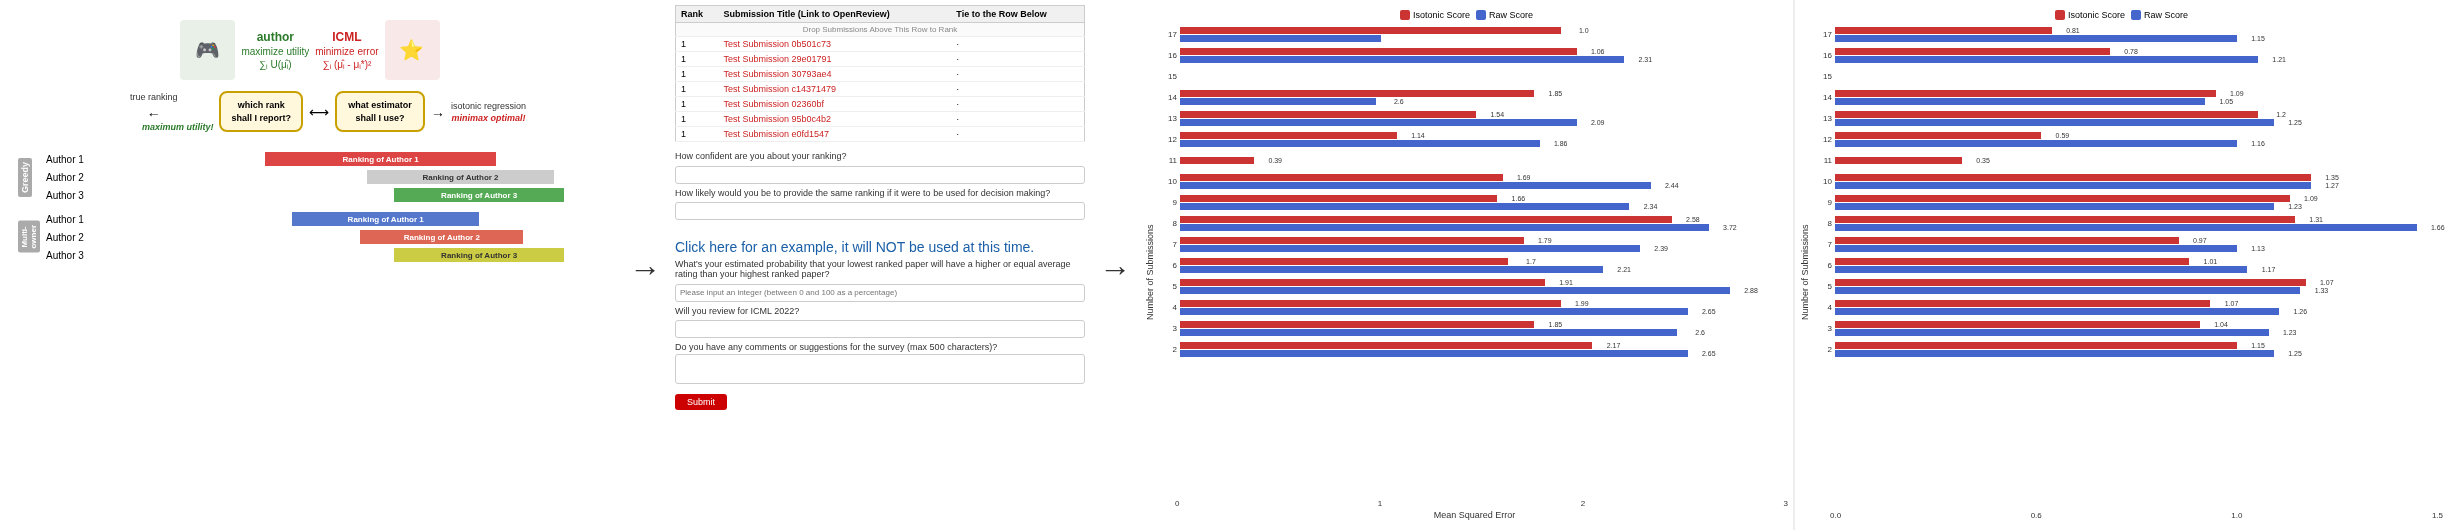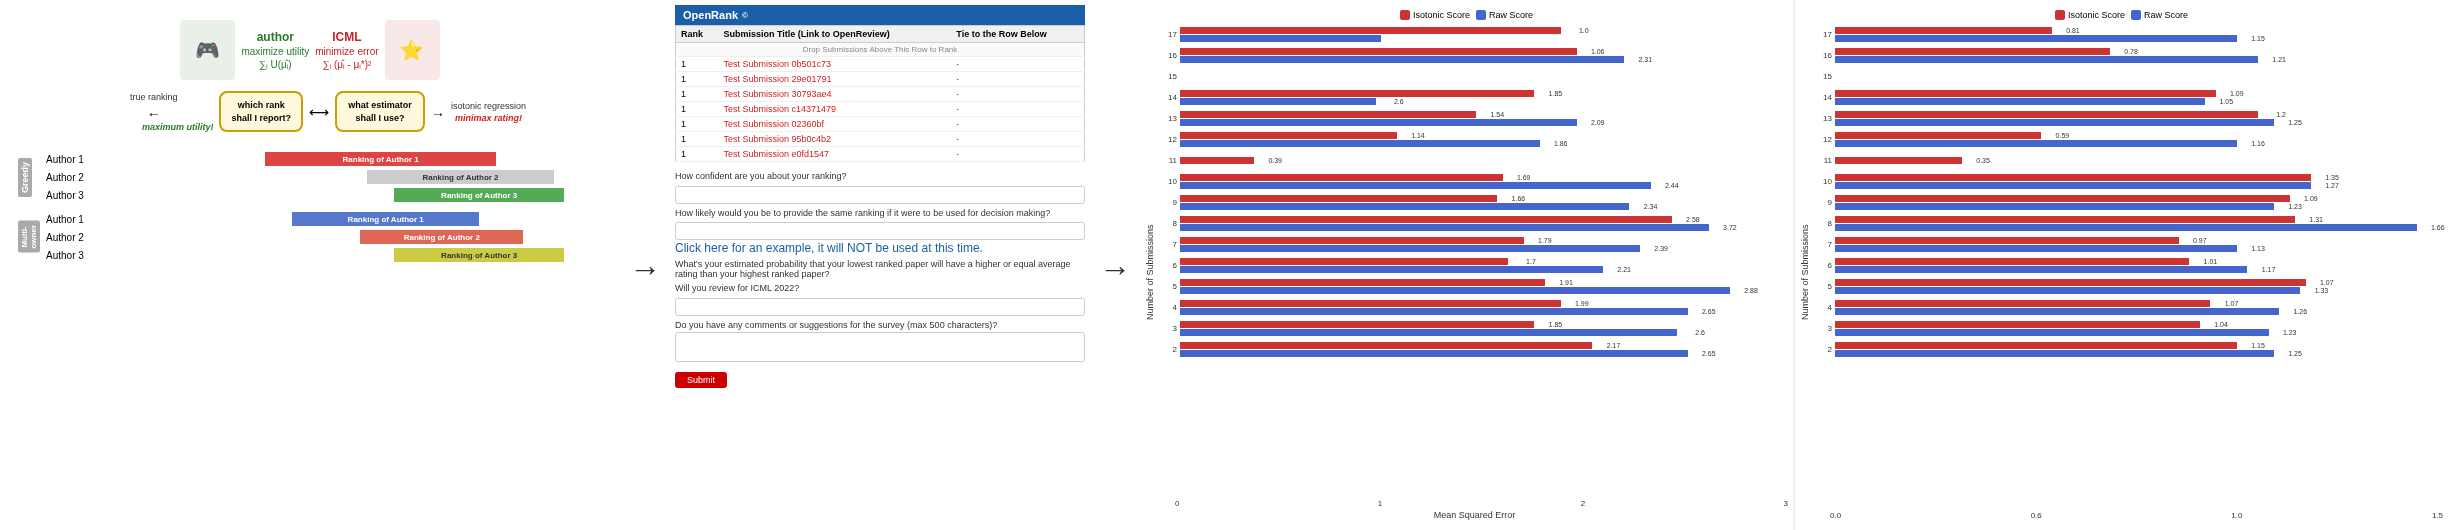--- a/index.html
+++ b/index.html
@@ -270,21 +270,21 @@
       width: 100%;
       height: 18px;
       border: 1px solid #ccc;
       border-radius: 3px;
       font-size: 8px;
       padding: 0 4px;
       background: #fff;
       appearance: none;
     }
 
-    .form-note { font-size: 12px; color: #1a5fa8; margin-top: 1px; }
+    .form-note { font-size: 14px; color: #1a5fa8; margin-top: 19px; }
     .form-submit {
       background: #c00;
       color: #fff;
       border: none;
       border-radius: 3px;
       font-size: 9px;
       padding: 3px 12px;
       cursor: pointer;
       margin-top: 6px;
     }
@@ -410,21 +410,21 @@
 
     <div class="theory-box" style="font-size:9px;min-width:90px;">
       <span style="white-space:pre-line;font-size:9px;text-align:center;">what estimator
 shall I use?</span>
     </div>
 
     <span style="font-size:14px;">→</span>
 
     <div style="display:flex;flex-direction:column;align-items:center;gap:2px;">
       <span style="font-size:9px;color:#333;">isotonic regression</span>
-      <span class="red-text" style="font-size:9px;">minimax rating!</span>
+      <span class="red-text" style="font-size:9px;">minimax optimal!</span>
     </div>
   </div>
 
   <div class="ranking-section">
     <table class="rank-table">
 
       <tbody>
           <tr>
         <td rowspan="3" style="vertical-align:middle;width:18px;">
           <div class="side-label">Greedy</div>
@@ -474,24 +474,20 @@
         </td>
       </tr>
     </tbody>
       </table>
   </div>
 </div>
 
 <div class="big-arrow">→</div>
 
 <div id="section2">
-  <div class="openrank-header">
-    <span>OpenRank</span>
-    <span style="font-size:8px;">©</span>
-  </div>
 
   <table class="openrank-table">
     <thead>
       <tr>
         <th>Rank</th>
         <th>Submission Title (Link to OpenReview)</th>
         <th>Tie to the Row Below</th>
       </tr>
     </thead>
     <tbody>
@@ -538,20 +534,21 @@
 
   <div class="form-section">
     <div class="form-question">How confident are you about your ranking?</div>
     <select class="form-select"><option></option></select>
 
     <div class="form-question">How likely would you be to provide the same ranking if it were to be used for decision making?</div>
     <select class="form-select"><option></option></select>
     <div class="form-note">Click here for an example, it will NOT be used at this time.</div>
 
     <div class="form-question">What's your estimated probability that your lowest ranked paper will have a higher or equal average rating than your highest ranked paper?</div>
+    <input class="form-input" type="text" placeholder="Please input an integer (between 0 and 100 as a percentage)" style="">
 
     <div class="form-question">Will you review for ICML 2022?</div>
     <select class="form-select"><option></option></select>
 
     <div class="form-question">Do you have any comments or suggestions for the survey (max 500 characters)?</div>
     <textarea style="width: 100%; height: 30px; border: 1px solid rgb(204, 204, 204); border-radius: 3px; font-size: 8px; resize: none;"></textarea>
 
     <button class="form-submit">Submit</button>
   </div>
 </div>

